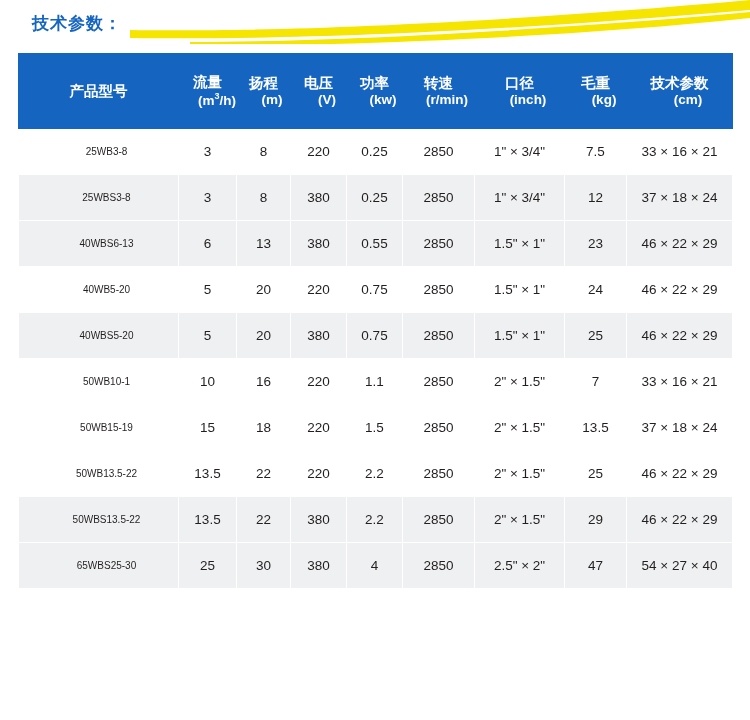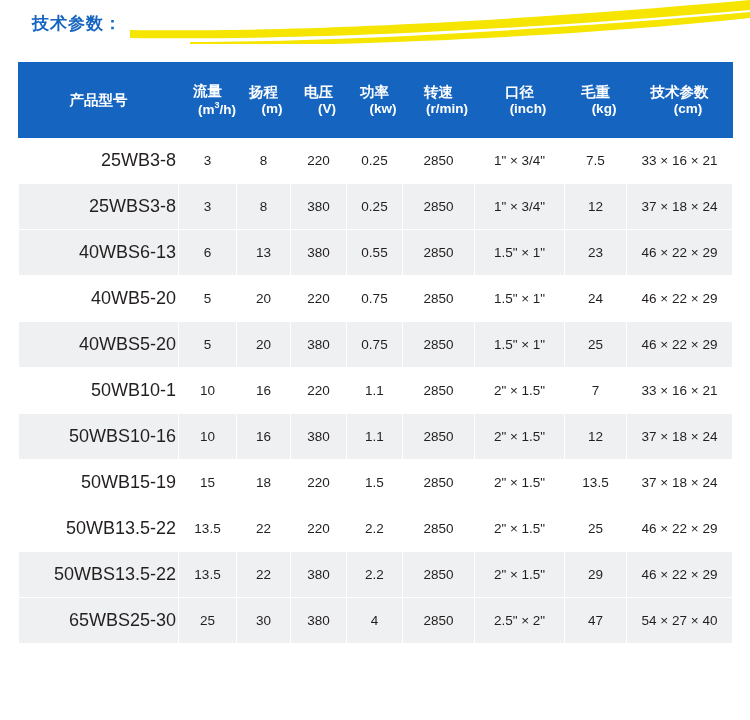--- a/index.html
+++ b/index.html
@@ -18,21 +18,21 @@
     position: relative;
     width: 750px;
     height: 720px;
     box-sizing: border-box;
   }
 
   
   .banner {
     position: relative;
     height: 46px;
-    margin: 0 0 16px 0;
+    margin: 0 0 7px 0;
     box-sizing: border-box;
     overflow: hidden;
   }
   .banner-title {
     position: absolute;
     left: 32px;
     top: 12px;
     font-size: 17px;
     font-weight: bold;
     color: #1565c0;
@@ -86,23 +86,23 @@
     color: #231f20;
     border: 1px solid #ffffff;
   }
   table.spec tbody tr.odd td {
     background: #ffffff;
   }
   table.spec tbody tr.even td {
     background: #eef0f1;
   }
   table.spec tbody td.model {
-    text-align: right;
+    text-align: center;
     padding-left: 18px;
-    font-size: 18px;
+    font-size: 10px;
   }
   sup { font-size: 9px; vertical-align: super; }
 
   
   col.c-model { width: 160px; }
   col.c-flow  { width: 58px; }
   col.c-head  { width: 54px; }
   col.c-volt  { width: 56px; }
   col.c-pow   { width: 56px; }
   col.c-speed { width: 72px; }
@@ -237,31 +237,20 @@
             <td class="model">50WB10-1</td>
             <td>10</td>
             <td>16</td>
             <td>220</td>
             <td>1.1</td>
             <td>2850</td>
             <td>2" × 1.5"</td>
             <td>7</td>
             <td>33 × 16 × 21</td>
           </tr>
-          <tr class="even">
-            <td class="model">50WBS10-16</td>
-            <td>10</td>
-            <td>16</td>
-            <td>380</td>
-            <td>1.1</td>
-            <td>2850</td>
-            <td>2" × 1.5"</td>
-            <td>12</td>
-            <td>37 × 18 × 24</td>
-          </tr>
           <tr class="odd">
             <td class="model">50WB15-19</td>
             <td>15</td>
             <td>18</td>
             <td>220</td>
             <td>1.5</td>
             <td>2850</td>
             <td>2" × 1.5"</td>
             <td>13.5</td>
             <td>37 × 18 × 24</td>

